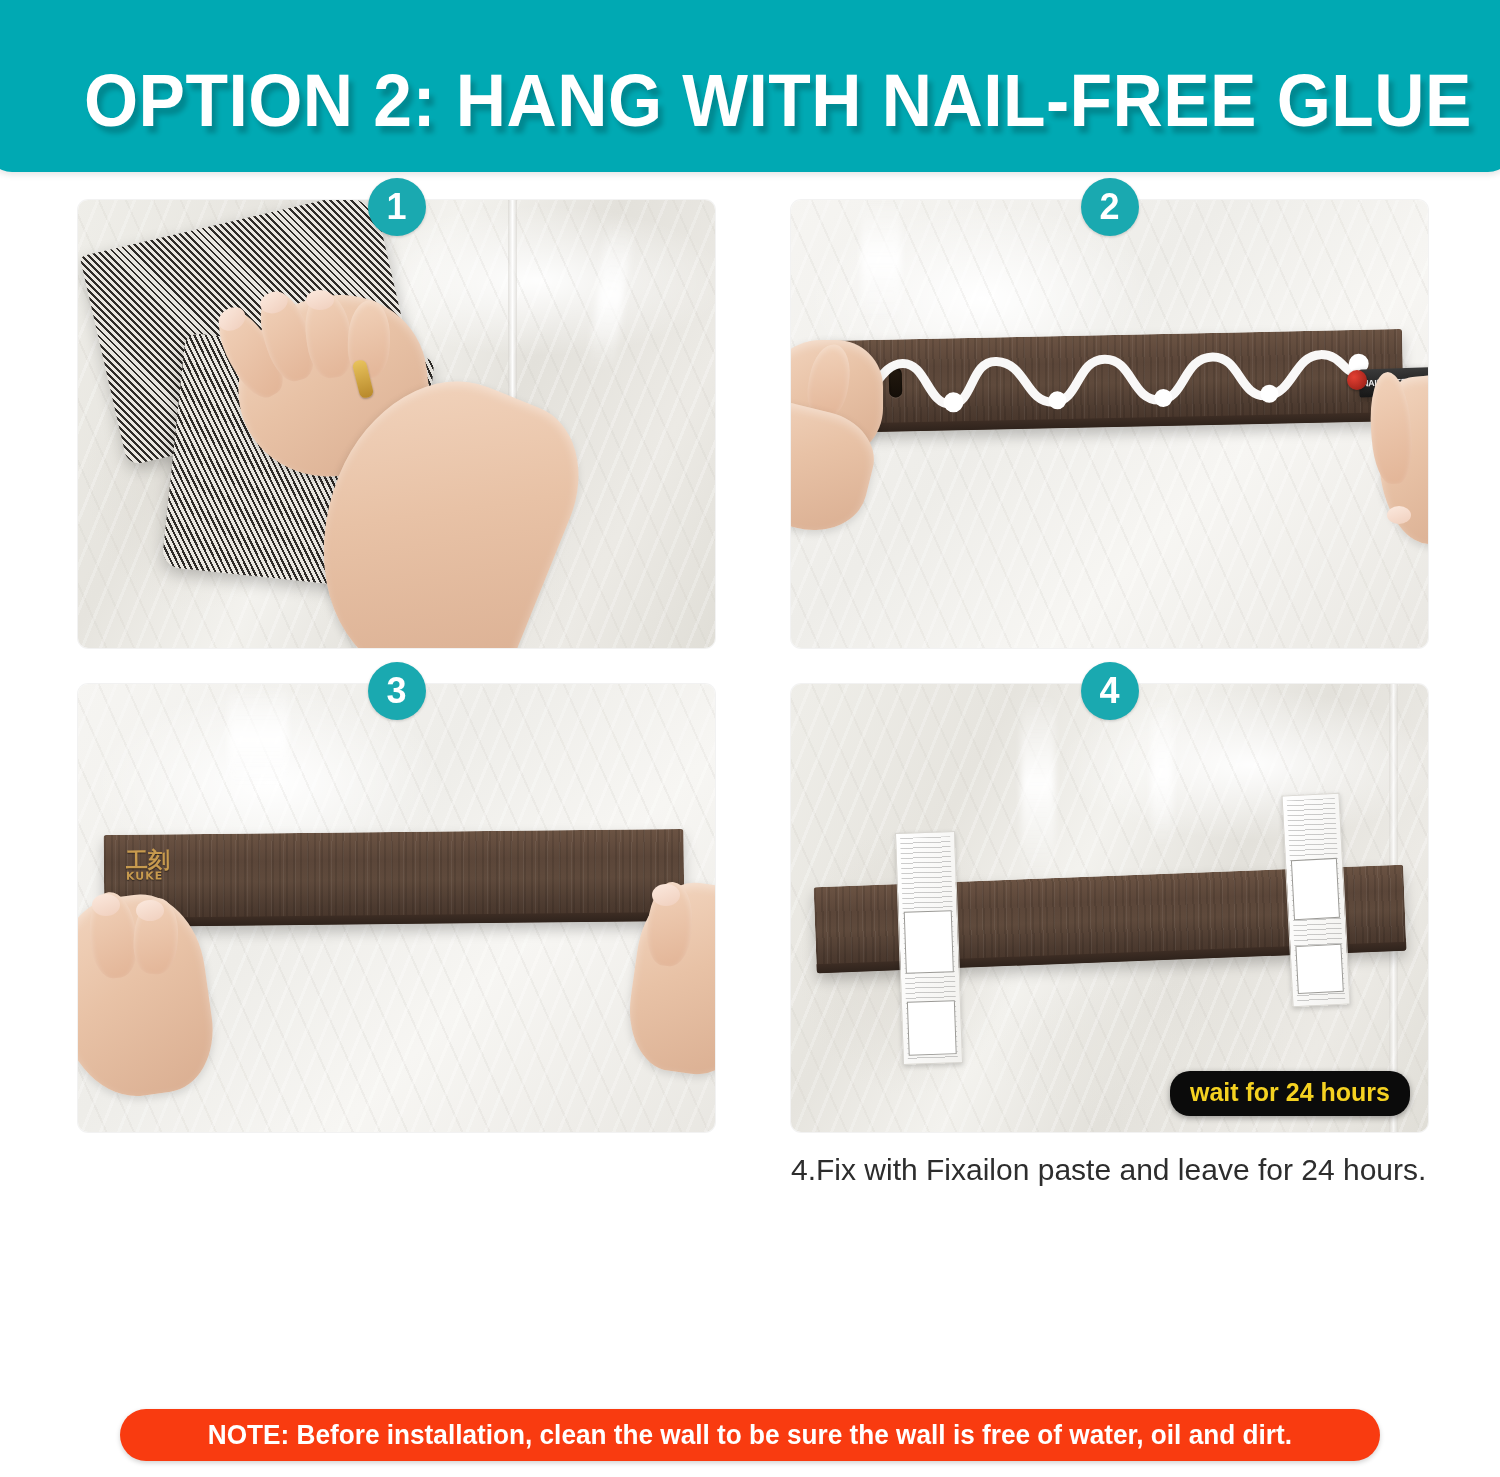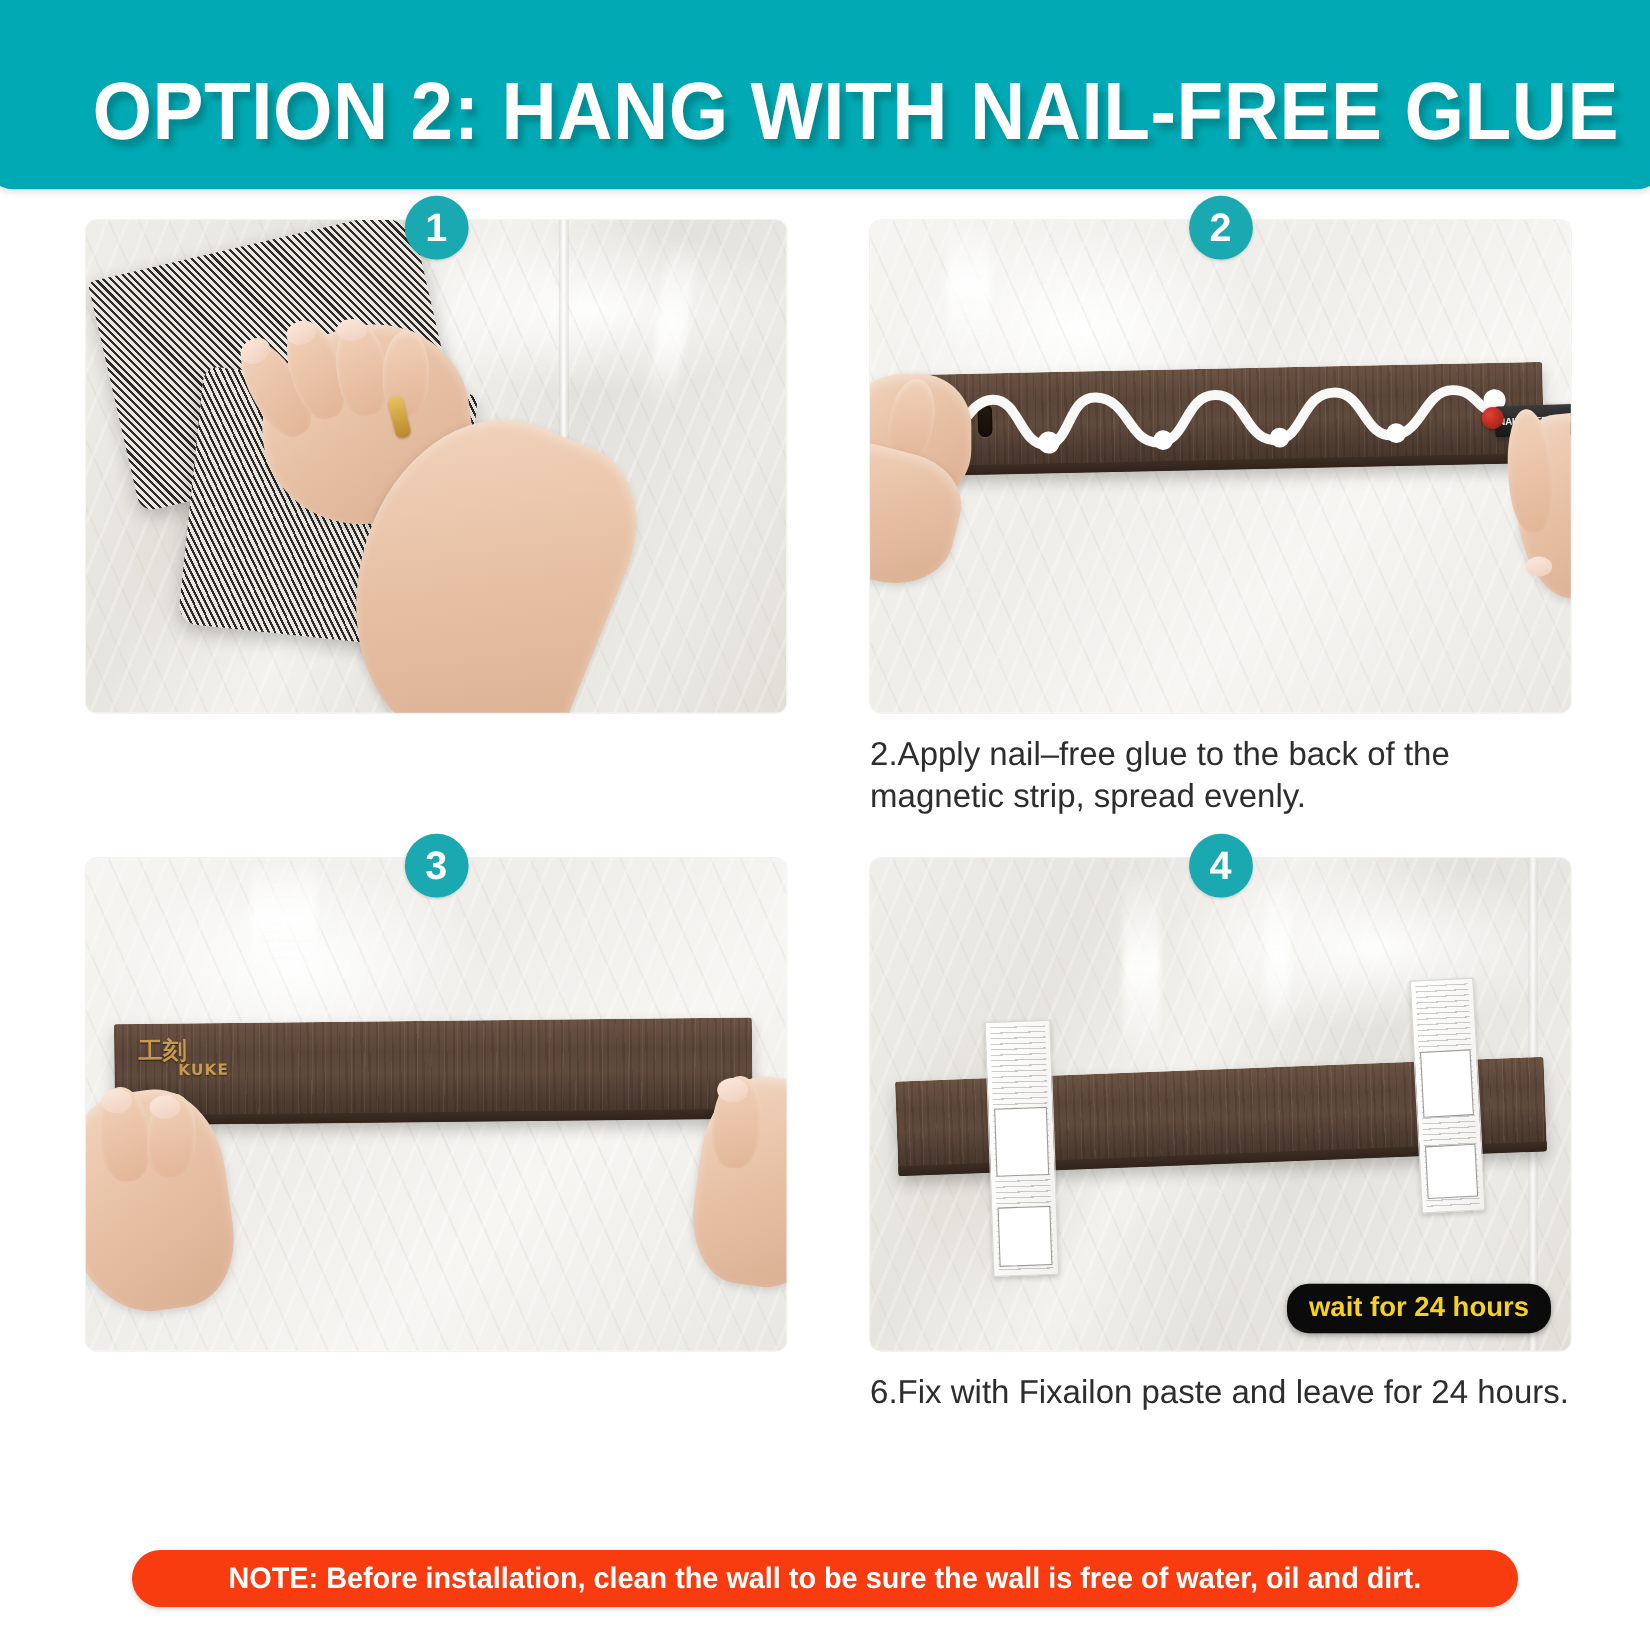--- a/index.html
+++ b/index.html
@@ -189,21 +189,21 @@
 
   
   .logo-stamp{
     position:absolute;
     color:#c79a4e;
     font-size:22px;font-weight:bold;
     line-height:.95;
     text-shadow:0 1px 1px rgba(0,0,0,.45);
     font-family:"DejaVu Sans", sans-serif;
   }
-  .logo-sub{font-size:14px;letter-spacing:1px;display:block;margin-left:36px;}
+  .logo-sub{font-size:11px;letter-spacing:1px;display:block;}
 
   
   .wait-badge{
     position:absolute;right:18px;bottom:16px;
     background:#0b0b0b;
     color:#f5d221;
     font-size:25px;font-weight:bold;
     padding:7px 20px 9px;
     border-radius:20px;
     box-shadow:0 2px 6px rgba(0,0,0,.35);
@@ -291,21 +291,20 @@
 
           <div class="glue-tube" style="left:568px;top:168px;width:96px;height:28px;transform:rotate(-2deg);">
             <span class="glue-tube-text">NAIL FREE GLUE</span>
           </div>
           <div class="glue-cap" style="left:556px;top:170px;"></div>
           <div class="hand" style="left:588px;top:176px;width:96px;height:168px;border-radius:44% 42% 38% 46%;transform:rotate(-6deg);"></div>
           <div class="finger" style="left:580px;top:172px;width:40px;height:112px;transform:rotate(-4deg);"></div>
           <div class="nail" style="left:596px;top:306px;width:24px;height:18px;"></div>
         </div>
       </div>
-      <div class="caption">2.Apply nail–free glue to the back of the magnetic strip, spread evenly.</div>
     </div>
   </div>
 
   <div class="steps-row" style="margin-top:36px;">
 
     <div class="step-panel left">
       <div class="photo-wrap">
         <div class="badge">3</div>
         <div class="photo">
           <div class="wall-marble wall-light"></div>
@@ -353,20 +352,20 @@
 
           <div class="paper-strip" style="left:496px;top:110px;width:56px;height:210px;transform:rotate(-3deg);">
             <div class="paper-lines"></div>
             <div class="paper-box" style="top:64px;height:58px;"></div>
             <div class="paper-box" style="top:150px;height:46px;"></div>
           </div>
 
           <div class="wait-badge">wait for 24 hours</div>
         </div>
       </div>
-      <div class="caption">6.Fix with Fixailon paste and leave for 24 hours.</div>
+      <div class="caption">4.Fix with Fixailon paste and leave for 24 hours.</div>
     </div>
   </div>
 </div>
 
 <div class="note-bar">
   <span class="note-text">NOTE: Before installation, clean the wall to be sure the wall is free of water, oil and dirt.</span>
 </div>
 
 </body></html>

